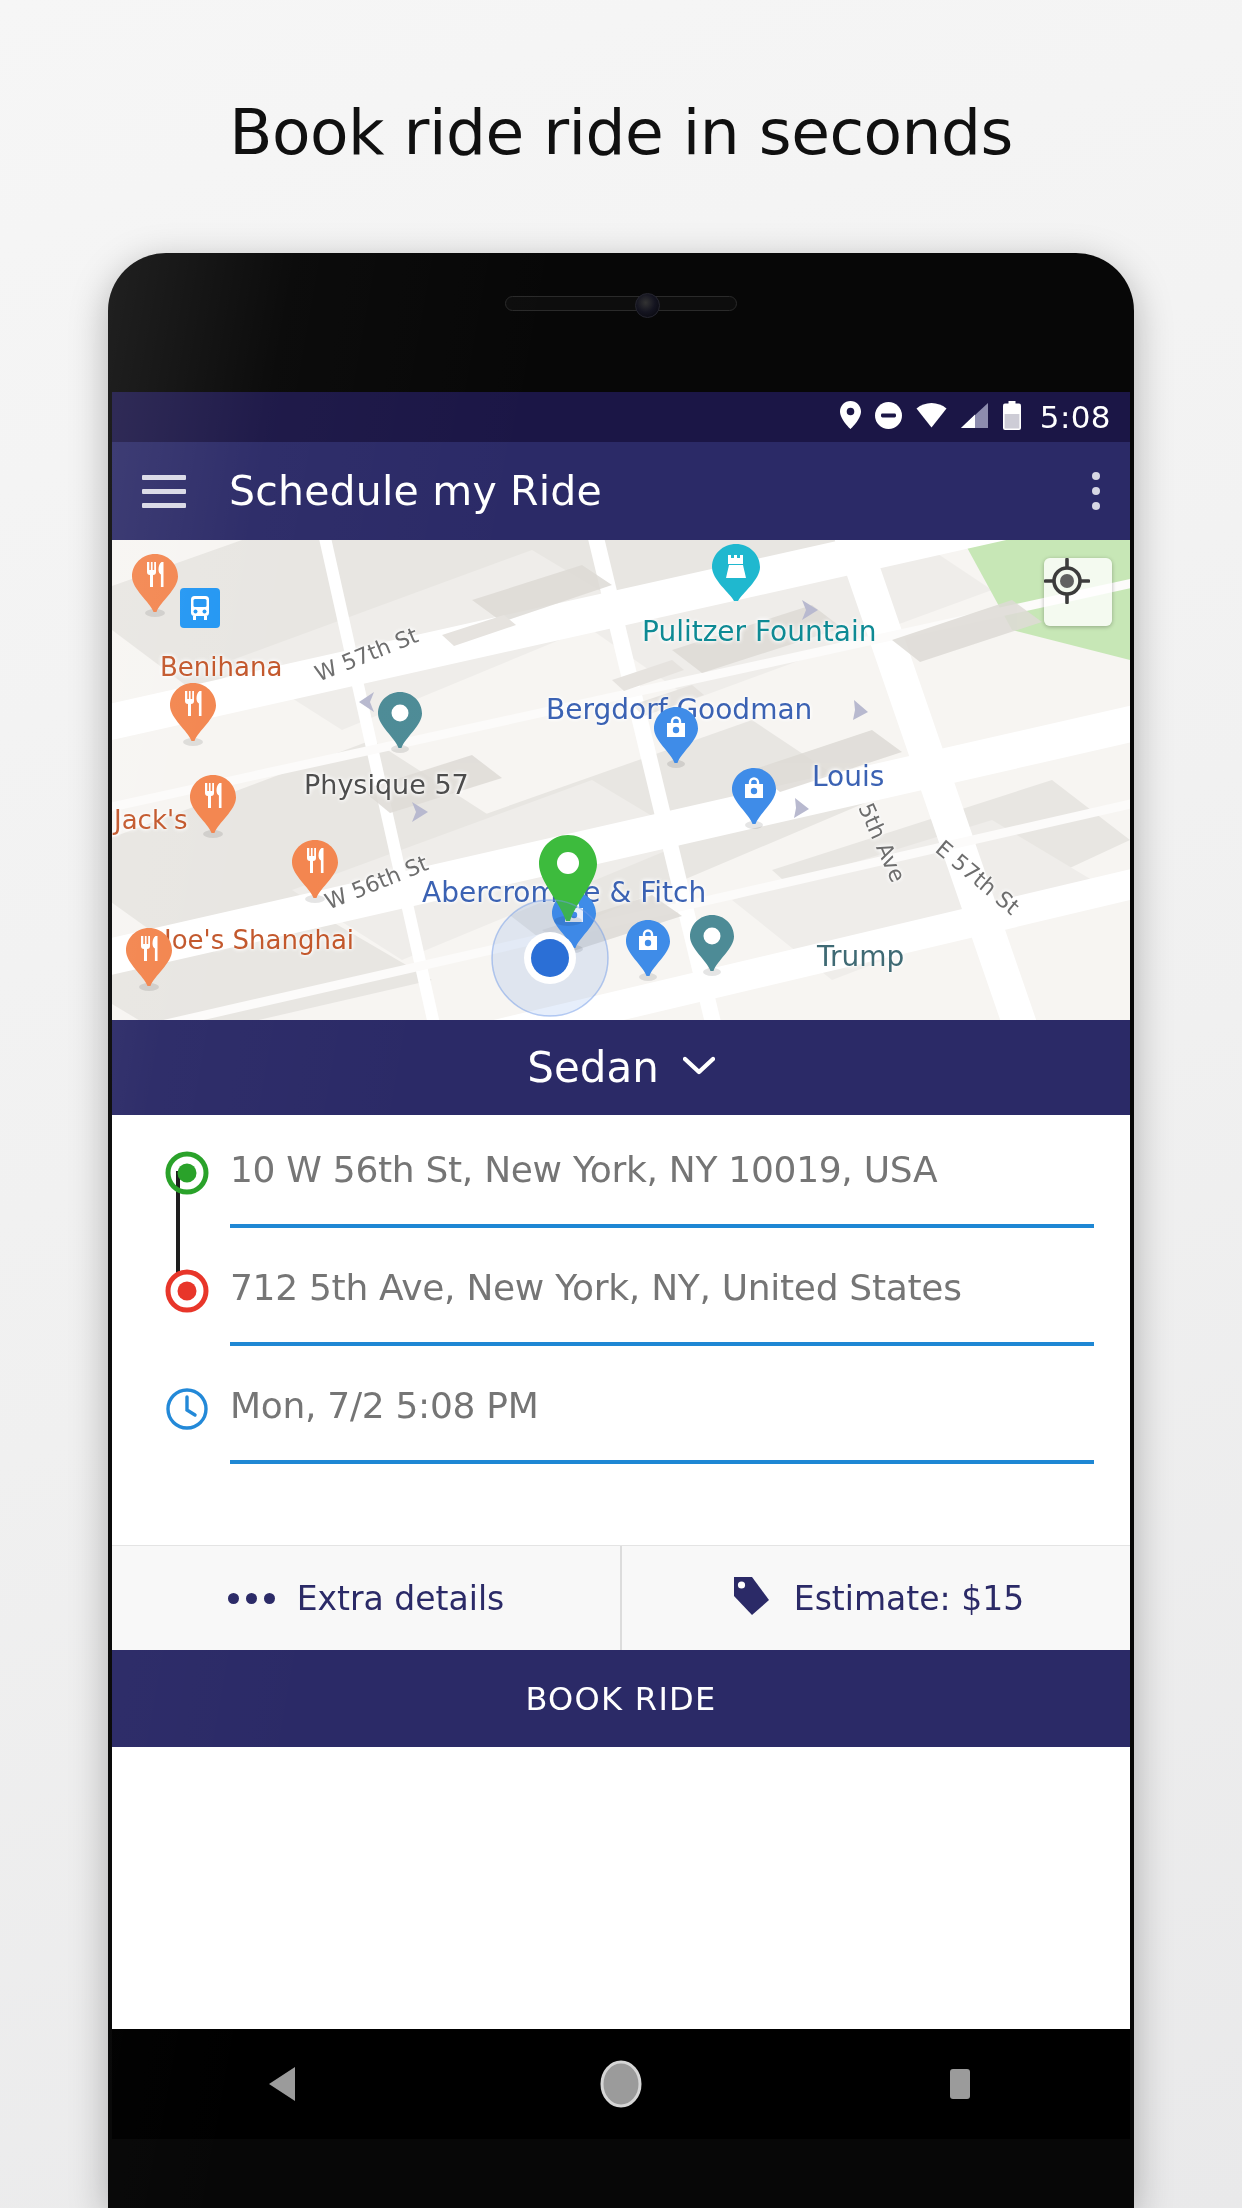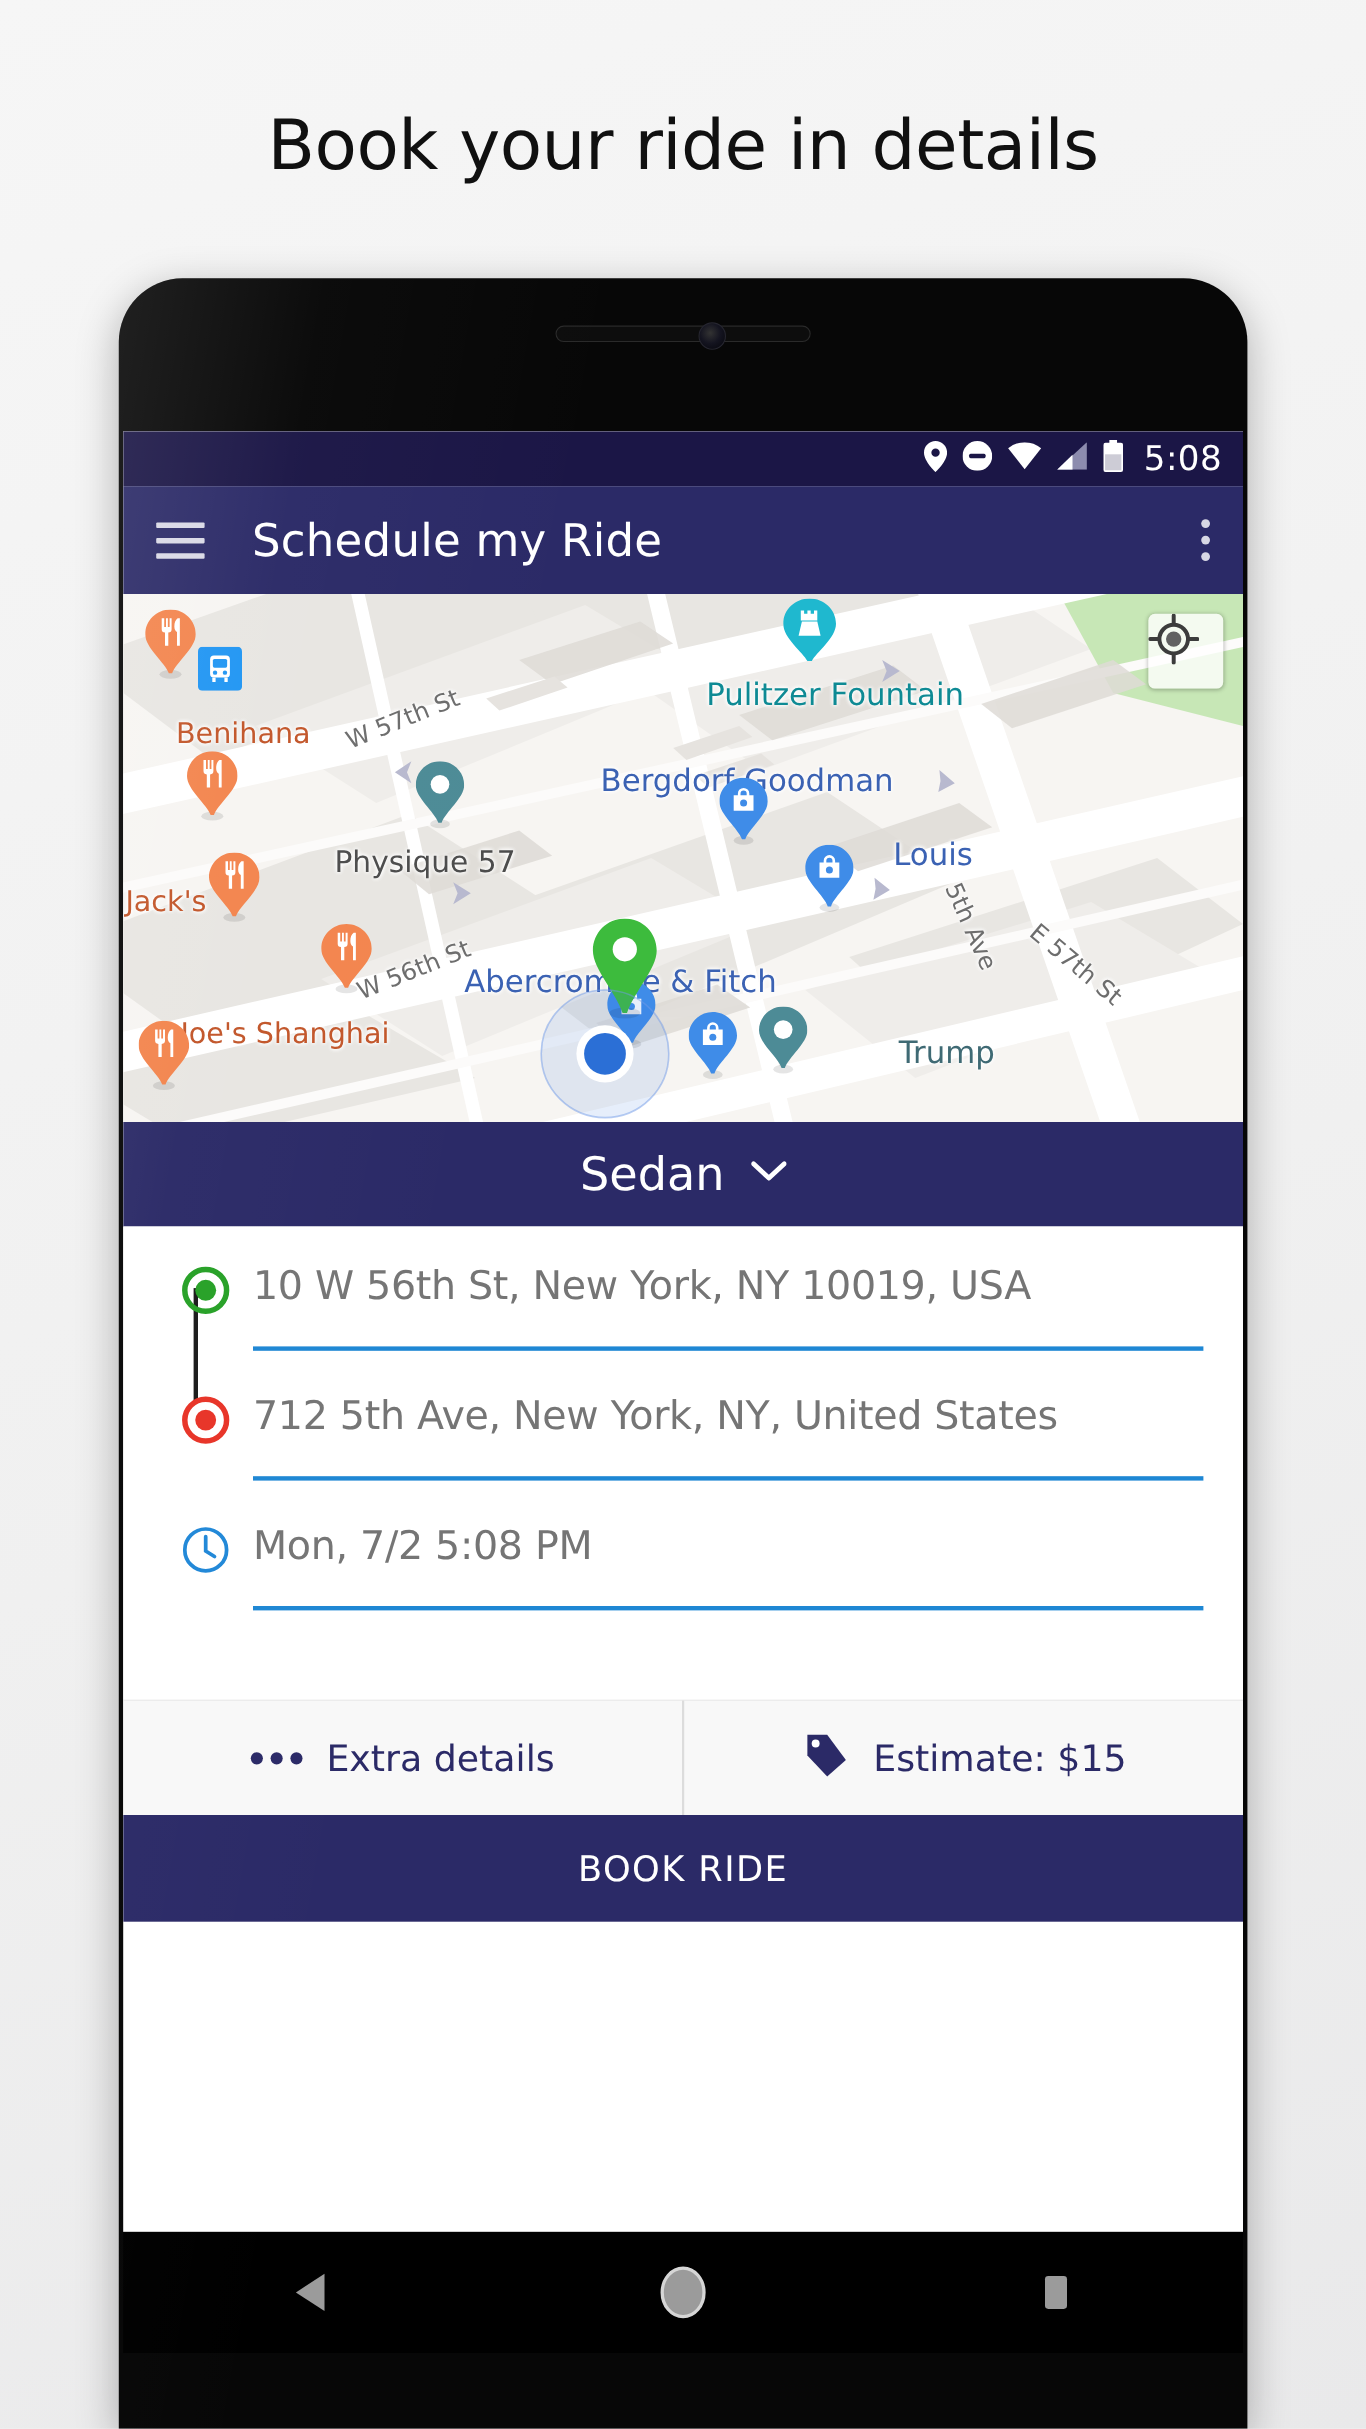--- a/index.html
+++ b/index.html
@@ -206,21 +206,21 @@
     background: #000;
     display: flex; align-items: center; justify-content: space-around;
   }
   .nav-btn { cursor: pointer; display: flex; align-items: center; justify-content: center; width: 120px; height: 110px; }
 </style>
 </head>
 <body>
 
 <div id="stage">
 
-  <div class="headline">Book your ride in details</div>
+  <div class="headline">Book ride ride in seconds</div>
 
   <div class="phone">
     <div class="speaker"></div>
     <div class="camera"></div>
 
     <div class="screen">
 
       <div class="statusbar">
         <span class="sb-icon">
           <svg width="21" height="28" viewBox="0 0 21 28">

